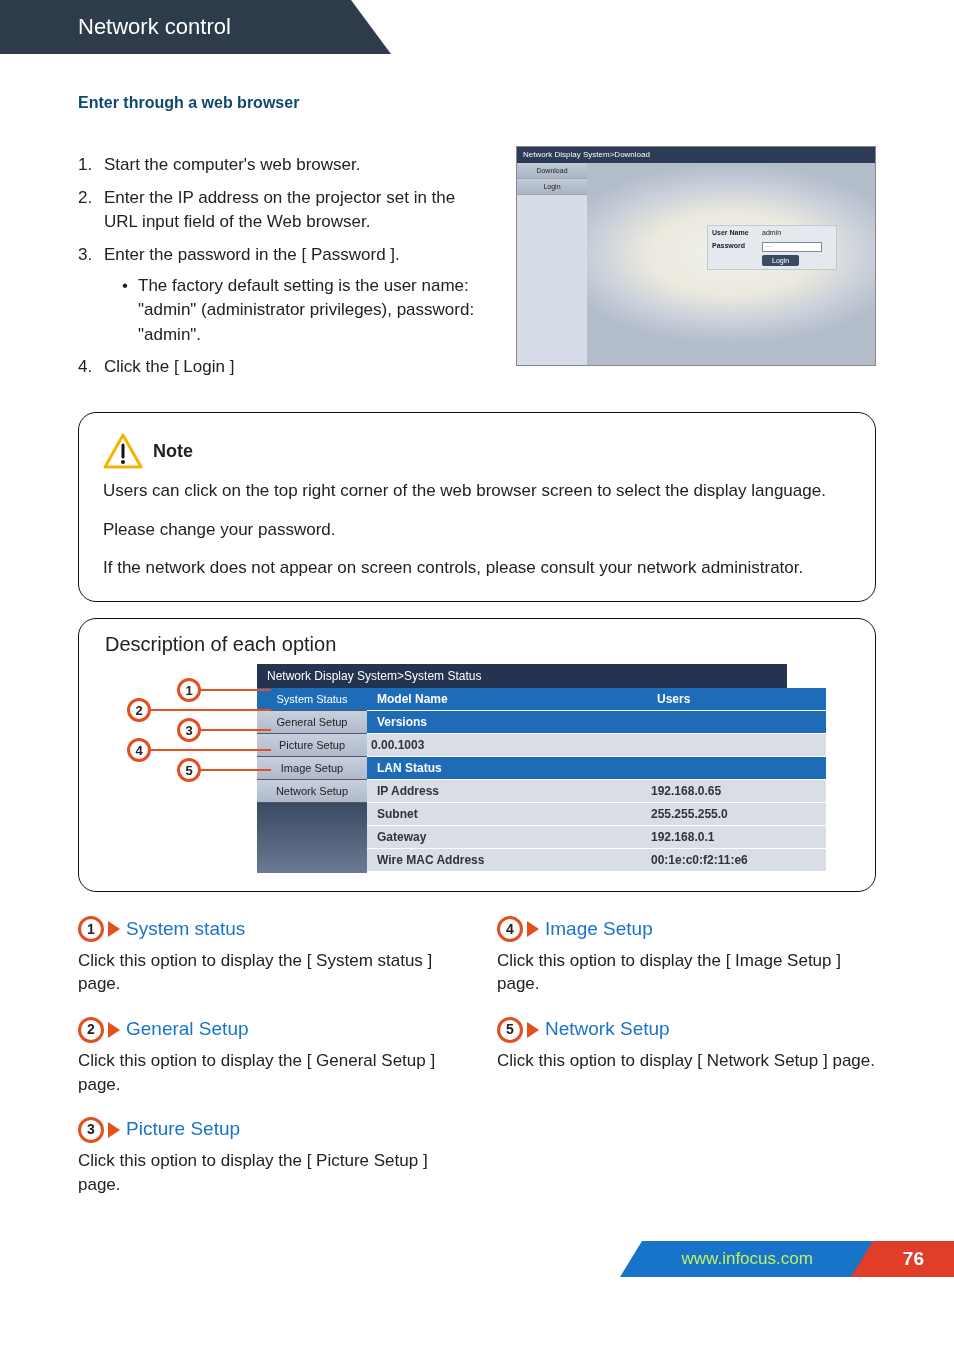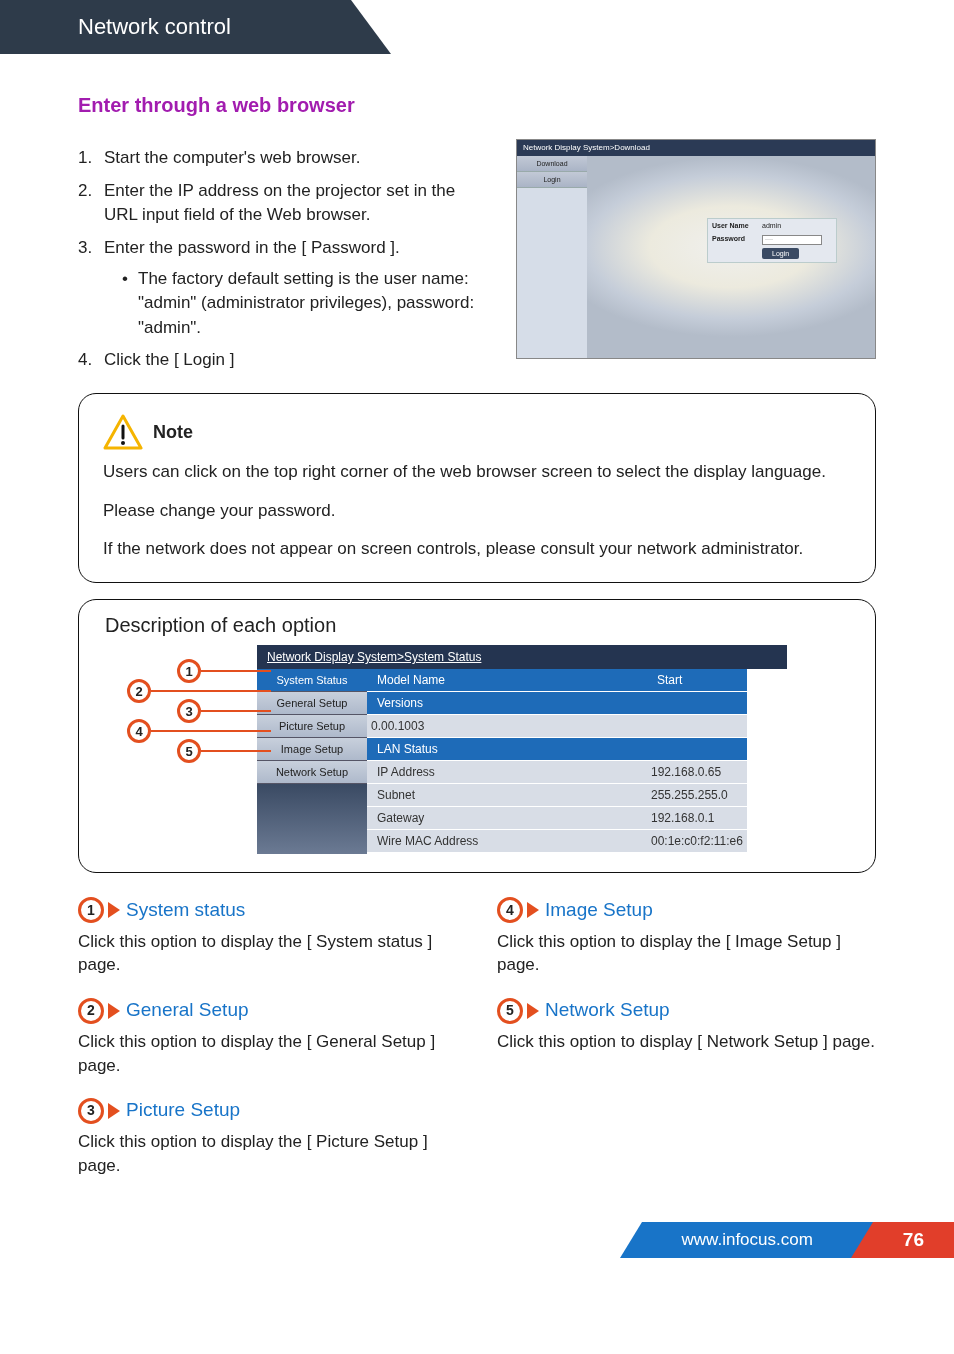--- a/index.html
+++ b/index.html
@@ -1,69 +1,69 @@
 <!DOCTYPE html>
 <html><head>
 <meta charset="utf-8">
 <style>
   * { box-sizing: border-box; margin: 0; padding: 0; }
   body { font-family: Arial, Helvetica, sans-serif; width: 954px; background: #fff; color: #222; }
   .page { padding: 0 0 60px 0; position: relative; }
   .header-tab { background:#2e3b4a; color:#fff; display:inline-block; padding:14px 120px 14px 78px; font-size:22px; position:relative;}
   .header-tab::after{content:'';position:absolute;right:-40px;top:0;border-top:54px solid transparent;border-left:40px solid #2e3b4a;}
   .content { padding: 40px 78px 0 78px; }
-  .section-title { color:#a21caf; font-size:20px; font-weight:bold; margin-bottom:22px;}
+  .section-title { color:#0c4a6e; font-size:16px; font-weight:bold; margin-bottom:34px;}
   .intro-row { display:flex; gap:30px; align-items:flex-start; }
   .intro-text { flex:1; font-size:17px; line-height:1.45; color:#222;}
   .intro-text ol { list-style:none; counter-reset: step; }
   .intro-text ol > li { counter-increment: step; position:relative; padding-left:26px; margin-bottom:8px;margin-top:7px;}
   .intro-text ol > li::before { content: counter(step) "."; position:absolute; left:0; }
   .sub-bullet { padding-left:34px; position:relative; margin-top:6px;}
   .sub-bullet::before { content:"•"; position:absolute; left:18px;}
   .screenshot1 { width:360px; height:220px; border:1px solid #888; background:linear-gradient(#3b4a63,#d6dde8 20%,#d6dde8); position:relative; flex-shrink:0;}
   .ss1-bar{height:16px;background:#2b3a55;color:#fff;font-size:8px;padding:3px 6px;}
   .ss1-side{position:absolute;left:0;top:16px;width:70px;}
   .ss1-side div{font-size:7px;text-align:center;padding:4px 0;background:linear-gradient(#c2c9d6,#aab4c6);border-bottom:1px solid #9aa;}
   .ss1-main{position:absolute;left:70px;right:0;top:16px;bottom:0;background:radial-gradient(ellipse 180px 90px at 50% 45%,#f0f0ee 0%,#eceade 45%,#c5cdd9 80%,#b3bcc9 100%);}
   .ss1-panel{position:absolute;left:120px;top:62px;width:130px;background:#e4e8ef;font-size:7px;border:1px solid #bcc;}
   .ss1-panel .row{display:flex;padding:3px 4px;}
   .ss1-panel .lab{width:50px;font-weight:bold;}
   .ss1-login{display:inline-block;background:#3a4a63;color:#fff;font-size:7px;padding:2px 10px;margin-left:54px;margin-bottom:3px;border-radius:2px;}
   .ss1-input{background:#fff;border:1px solid #888;height:10px;width:60px;display:inline-block;font-size:6px;padding-left:2px;overflow:hidden;}
-  .note-box { border:1.5px solid #111; border-radius:18px; padding:20px 24px; margin-top:12px; font-size:17px; line-height:1.45;}
+  .note-box { border:1.5px solid #111; border-radius:18px; padding:20px 24px; margin-top:24px; font-size:17px; line-height:1.45;}
   .note-head { display:flex; align-items:center; gap:10px; margin-bottom:10px;}
   .note-head b{font-size:18px;}
   .warn-icon { width:40px;height:36px;}
   .note-box p { margin-bottom:14px;}
   .note-box p:last-child{margin-bottom:0;}
   .desc-box { border:1.5px solid #111; border-radius:18px; padding:14px 18px 18px 18px; margin-top:16px;}
   .desc-title{font-size:20px;margin-bottom:8px;margin-left:8px;}
   .sys-screenshot{display:flex;position:relative;margin-left:160px;}
   .sys-sidebar{width:110px;background:linear-gradient(#3a4a63,#6b7a93);font-size:11px;}
   .sys-sidebar div{padding:5px 8px;border-bottom:1px solid #556;background:linear-gradient(#c8d0dc,#aeb9cb);color:#222;text-align:center;}
   .sys-sidebar .sel{background:#1e6bb8;color:#fff;}
   .sys-sidebar .filler{height:70px;background:linear-gradient(#3a4a63,#6b7a93);border:none;}
-  .sys-main{width:380px;}
+  .sys-main{width:459px;font-weight:bold;}
   .sys-titlebar{background:#243450;color:#fff;font-size:12px;padding:5px 10px;}
   .sys-subhead{background:#1e6bb8;color:#fff;font-size:12px;padding:4px 10px;border-bottom:1px solid #fff;}
   .sys-row{display:flex;font-size:12px;background:#d8dde6;border-bottom:1px solid #fff;}
   .sys-row .k{width:280px;padding:4px 10px;color:#333;}
   .sys-row .v{padding:4px;color:#333;}
   .callout{position:absolute;display:flex;align-items:center;}
   .callout .num{width:24px;height:24px;border-radius:50%;background:#fff;border:3px solid #e34f1f;display:flex;align-items:center;justify-content:center;font-weight:bold;font-size:13px;}
   .callout .line{height:2px;background:#e34f1f;}
   .options-grid{display:flex;gap:40px;margin-top:24px;font-size:17px;line-height:1.4;}
   .options-col{flex:1;}
   .opt-block{margin-bottom:20px;}
   .opt-head{display:flex;align-items:center;gap:6px;margin-bottom:6px;}
   .opt-head .num{width:26px;height:26px;border-radius:50%;background:#fff;border:3px solid #e34f1f;display:flex;align-items:center;justify-content:center;font-weight:bold;font-size:14px;}
   .opt-head .tri{width:0;height:0;border-top:8px solid transparent;border-bottom:8px solid transparent;border-left:12px solid #e34f1f;margin-left:-2px;}
   .opt-head .ttl{color:#1874c8;font-size:19px;font-weight:normal;}
   .footer{position:absolute;bottom:0;left:0;right:0;height:36px;display:flex;justify-content:flex-end;align-items:stretch;}
-  .footer .url{background:#1874c8;color:#ffffff;display:flex;align-items:center;padding:0 60px 0 40px;font-size:17px;position:relative;}
+  .footer .url{background:#1874c8;color:#bef264;display:flex;align-items:center;padding:0 60px 0 40px;font-size:17px;position:relative;}
   .footer .url::before{content:'';position:absolute;left:-22px;top:0;border-bottom:36px solid #1874c8;border-left:22px solid transparent;}
   .footer .pg{background:#e13e2a;color:#fff;display:flex;align-items:center;padding:0 30px;font-size:19px;font-weight:bold;position:relative;}
   .footer .pg::before{content:'';position:absolute;left:-22px;top:0;border-bottom:36px solid #e13e2a;border-left:22px solid transparent;}
 </style>
 </head>
 <body>
 
 <div class="page">
   <div class="header-tab">
     <span>Network control</span>
@@ -140,34 +140,34 @@
         <div class="callout" style="left:-130px;top:74px;">
             <span class="num">4</span>
             <span class="line" style="width:120px;"></span>
           </div>
         <div class="callout" style="left:-80px;top:94px;">
             <span class="num">5</span>
             <span class="line" style="width:70px;"></span>
           </div>
 
         <div style="display:flex;flex-direction:column;">
-          <div class="sys-titlebar" style="width:530px;text-decoration:underline;">Network Display System&gt;System Status</div>
+          <div class="sys-titlebar" style="width:530px;">Network Display System&gt;System Status</div>
           <div style="display:flex;">
             <div class="sys-sidebar">
               <div class="sel">System Status</div>
               <div>General Setup</div>
               <div>Picture Setup</div>
               <div>Image Setup</div>
               <div>Network Setup</div>
               <div class="filler"></div>
             </div>
             <div class="sys-main">
               <div class="sys-subhead" style="display:flex;">
                 <span style="width:280px;">Model Name</span>
-                <span>Start</span>
+                <span>Users</span>
               </div>
               <div class="sys-subhead">Versions</div>
               <div class="sys-row">
                   <span class="v">0.00.1003</span>
                 </div>
               <div class="sys-subhead">LAN Status</div>
               <div class="sys-row">
                   <span class="k">IP Address</span>
                   <span class="v">192.168.0.65</span>
                 </div>

